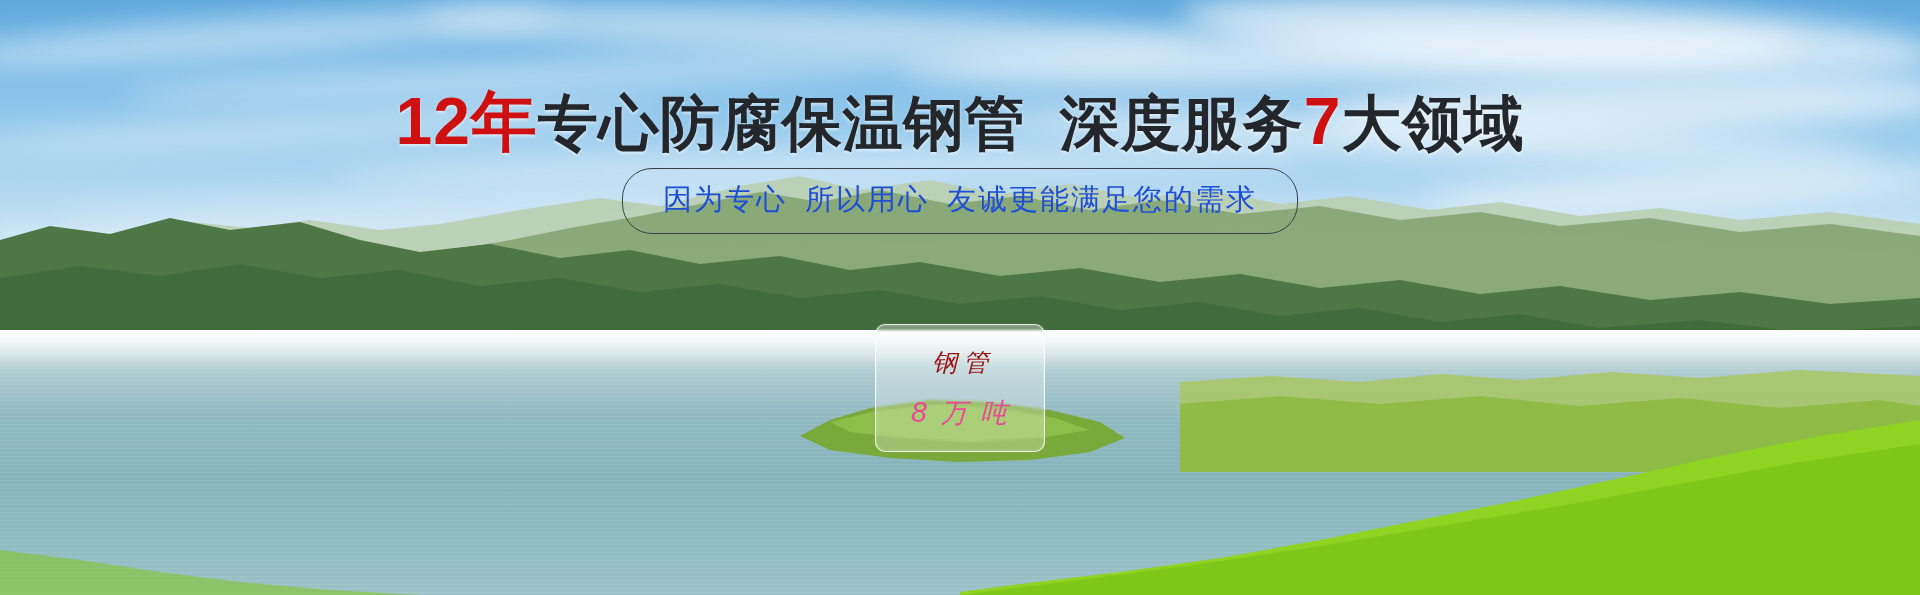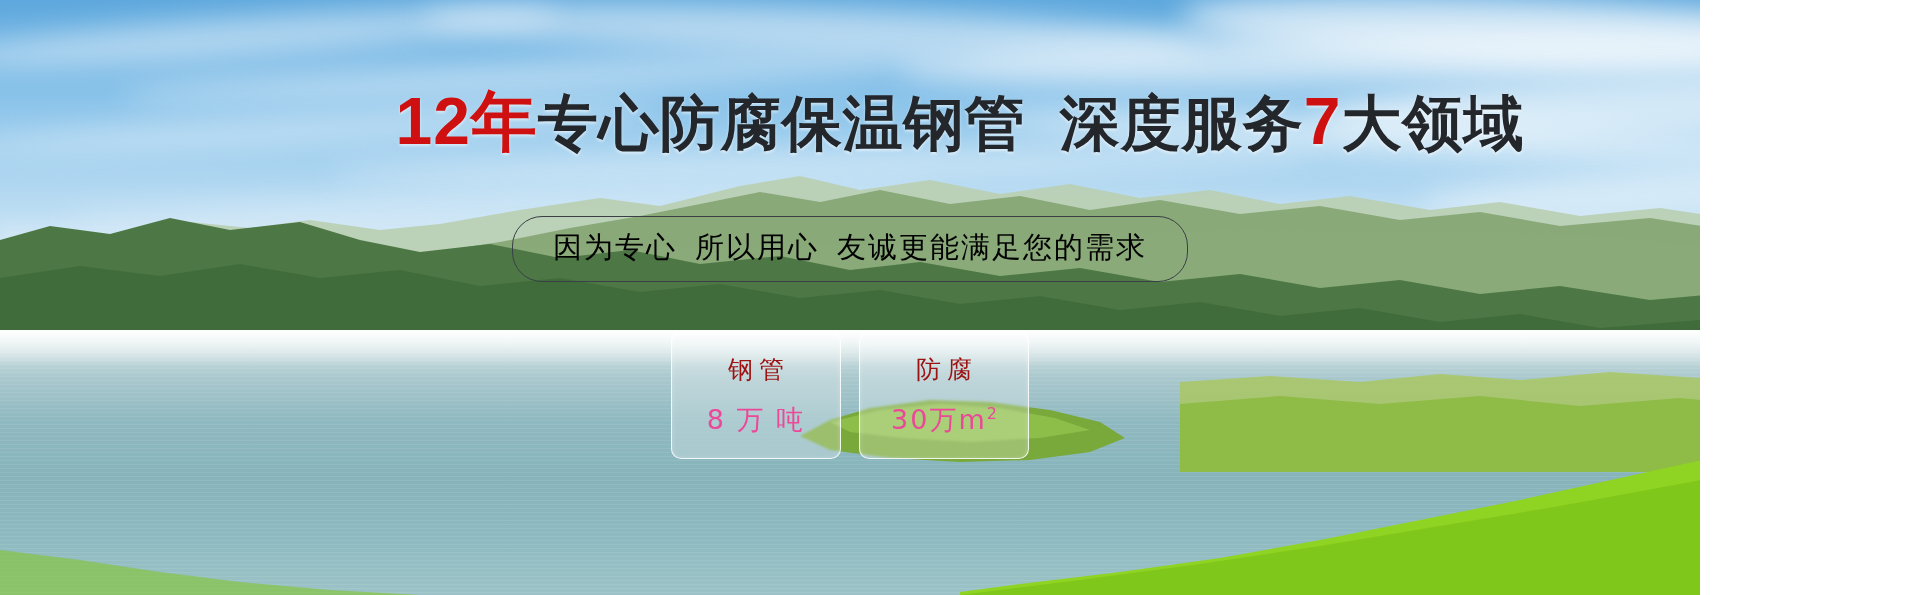--- a/index.html
+++ b/index.html
@@ -1,20 +1,20 @@
 <!DOCTYPE html>
 <html><head>
 <meta charset="utf-8">
 <style>
   html,body{margin:0;padding:0;background:#fff;}
   body{font-family:"Liberation Sans","DejaVu Sans",sans-serif;}
 
   .banner{
     position:relative;
-    width:1700px;height:595px;
+    width:1920px;height:595px;
     overflow:hidden;
     user-select:none;
   }
 
   
   .sky{
     position:absolute;left:0;top:0;width:1920px;height:340px;
     background:
       linear-gradient(180deg,
         #5ea8dd 0%,
@@ -111,33 +111,33 @@
   .headline .gap{display:inline-block;width:34px;}
 
   .subpill{
     position:absolute;left:50%;top:168px;
     transform:translateX(-50%);
     padding:11px 40px 13px;
     border:1.6px solid #3a4046;
     border-radius:30px;
     font-size:29px;
     letter-spacing:2px;
-    color:#000000;
+    color:#1d4ed8;
     white-space:nowrap;
     background:transparent;
-    margin-top:48px;
   }
   .subpill .sp{display:inline-block;width:18px;}
 
   
   .cards{
-    position:absolute;left:50%;top:331px;
+    position:absolute;left:50%;top:324px;
     transform:translateX(-50%);
     display:flex;
     gap:18px;
+    font-style:italic;
   }
   .card{
     width:168px;height:126px;
     border:1px solid rgba(255,255,255,.85);
     border-radius:10px;
     background:rgba(255,255,255,.26);
     backdrop-filter:blur(1px);
     display:flex;
     flex-direction:column;
     align-items:center;
@@ -245,21 +245,17 @@
     <span>因为专心</span><span class="sp"></span><span>所以用心</span><span class="sp"></span><span>友诚更能满足您的需求</span>
   </div>
 
   <div class="cards">
 
     <div class="card">
       <div class="ct">钢管</div>
       <div class="cv"><span>8 万 吨</span></div>
     </div>
 
-    <div class="card">
-      <div class="ct">防腐</div>
-      <div class="cv"><span>30万m</span><sup>2</sup></div>
-    </div>
 
 
   </div>
 
 </div>
 
 </body></html>

